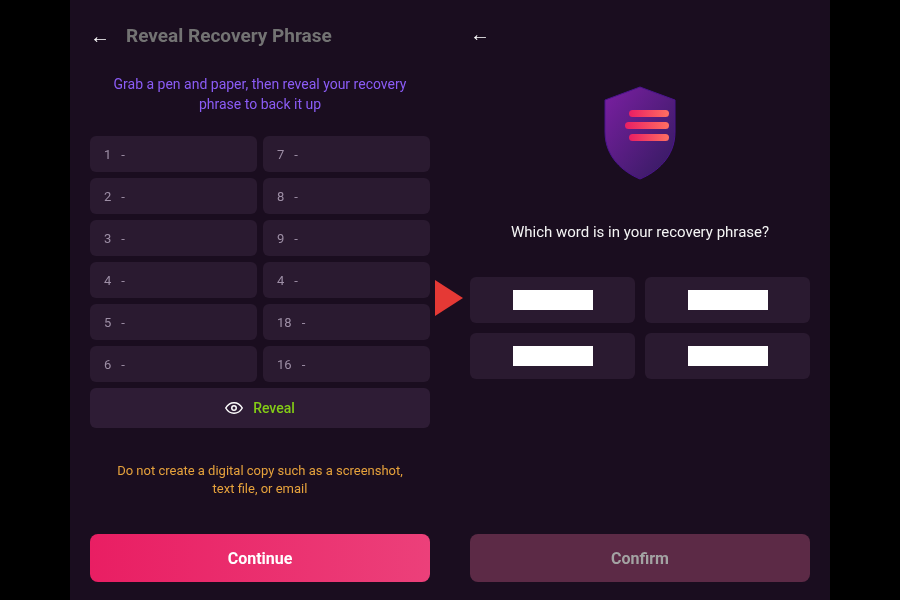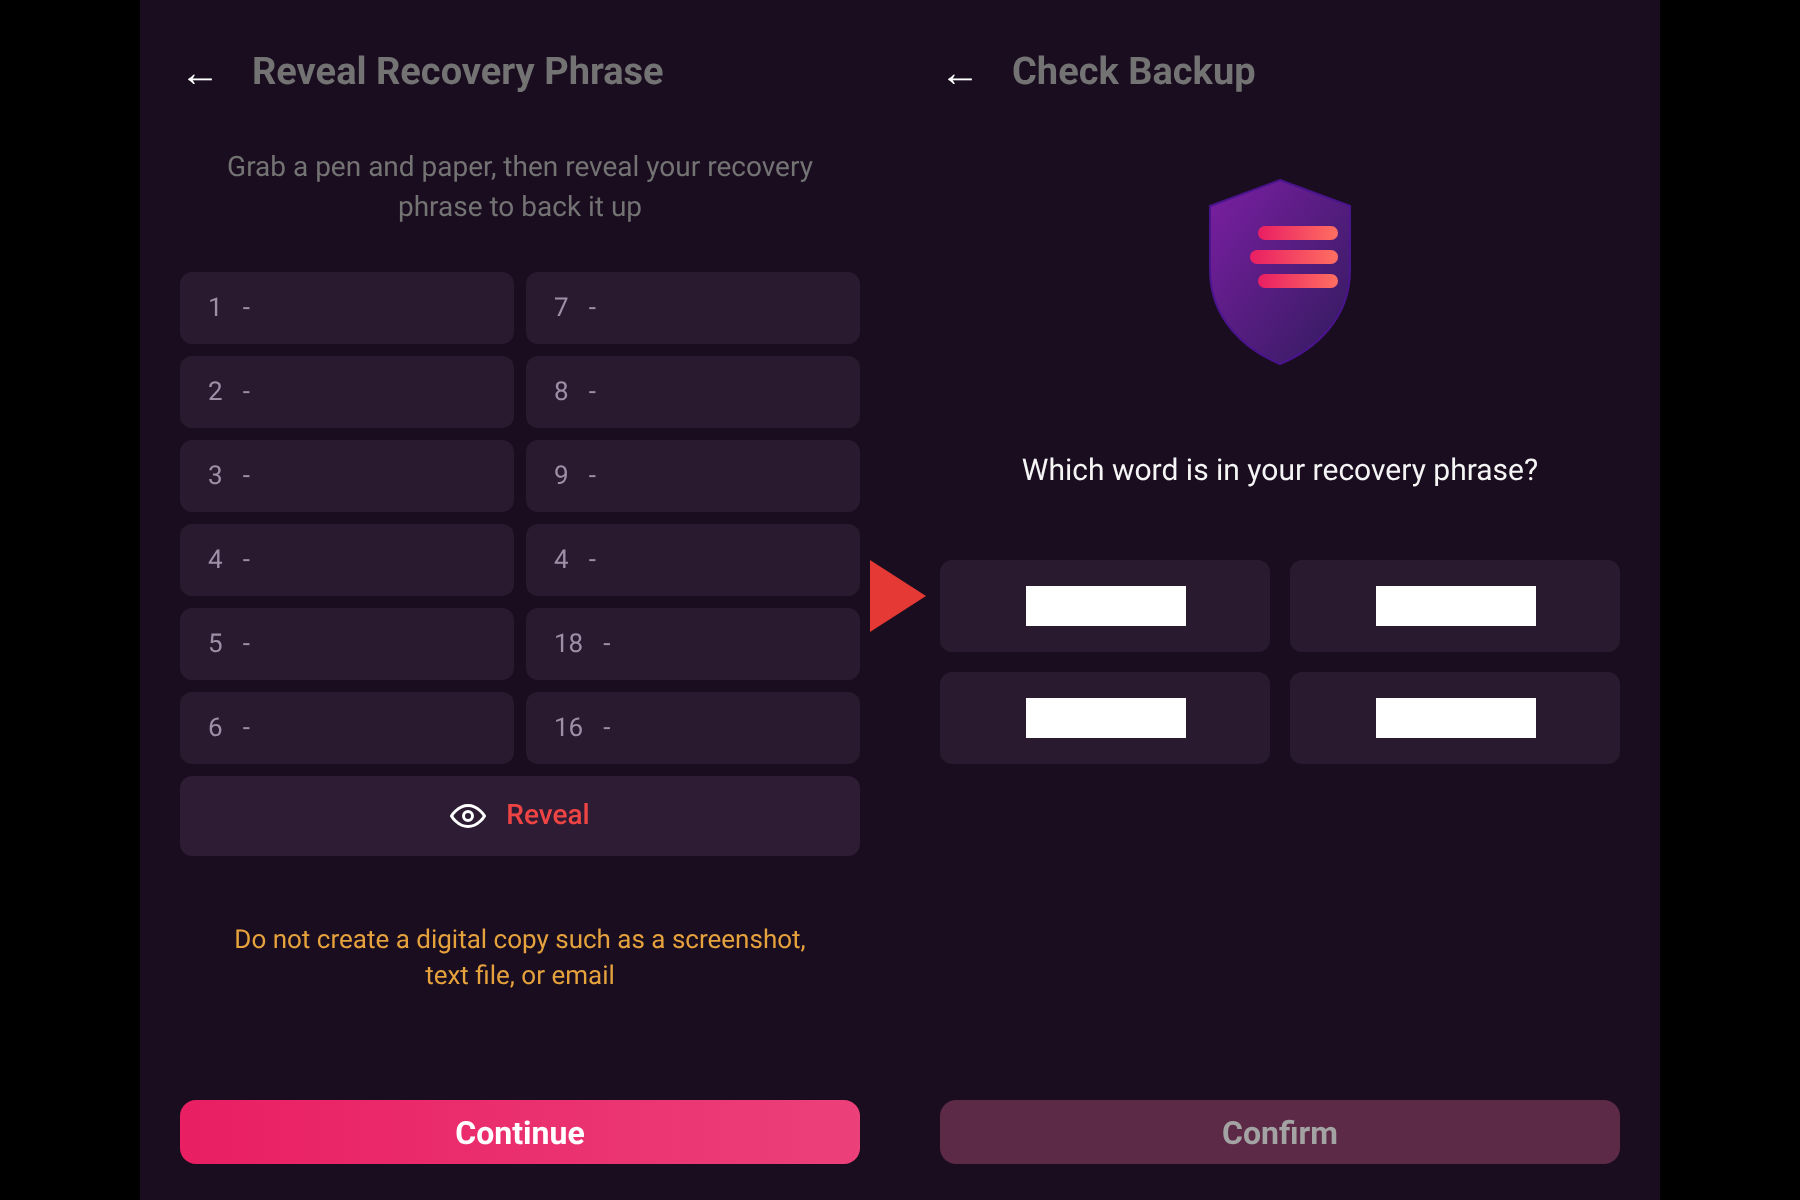--- a/index.html
+++ b/index.html
@@ -34,21 +34,21 @@
     font-size: 20px;
     line-height: 1;
     cursor: pointer;
   }
   .title {
     color: #737373;
     font-size: 19px;
     font-weight: 700;
   }
   .instruction {
-    color: #737373;
+    color: #8b5cf6;
     font-size: 14px;
     text-align: center;
     line-height: 1.4;
     margin: 0 20px 22px 20px;
   }
   .words-grid {
     display: grid;
     grid-template-columns: 1fr 1fr;
     gap: 6px;
     margin-bottom: 6px;
@@ -66,21 +66,21 @@
   .word-slot .num { margin-right: 10px; }
   .word-slot .dash { color: #9e8fa6; }
   .reveal-btn {
     background: #2e1c35;
     border-radius: 6px;
     height: 40px;
     display: flex;
     align-items: center;
     justify-content: center;
     gap: 10px;
-    color: #ef4444;
+    color: #84cc16;
     font-size: 14px;
     font-weight: 500;
     cursor: pointer;
     margin-bottom: 18px;
   }
   .eye-icon {
     width: 18px;
     height: 18px;
     display: inline-flex;
     align-items: center;
@@ -90,21 +90,21 @@
     color: #e6a23c;
     font-size: 13px;
     text-align: center;
     line-height: 1.4;
     margin: 16px 24px;
   }
   .spacer { flex: 1; }
   .primary-btn {
     background: linear-gradient(90deg, #e91e63, #ec407a);
     border-radius: 8px;
-    height: 32px;
+    height: 48px;
     display: flex;
     align-items: center;
     justify-content: center;
     color: #fff;
     font-size: 16px;
     font-weight: 700;
     cursor: pointer;
   }
   .primary-btn.disabled {
     background: #5c2a46;
@@ -238,21 +238,20 @@
   <div class="primary-btn">
     <span>Continue</span>
   </div>
 </div>
 
 <div class="flow-arrow"></div>
 
 <div class="phone">
   <div class="header">
     <span class="back-arrow">←</span>
-    <span class="title">Check Backup</span>
   </div>
 
   <div class="shield-wrap">
     <div class="shield">
       <svg viewBox="0 0 90 100" width="90" height="100">
         <defs>
           <linearGradient id="sg" x1="0" y1="0" x2="1" y2="1">
             <stop offset="0%" stop-color="#7b1fa2"></stop>
             <stop offset="100%" stop-color="#311b5e"></stop>
           </linearGradient>

